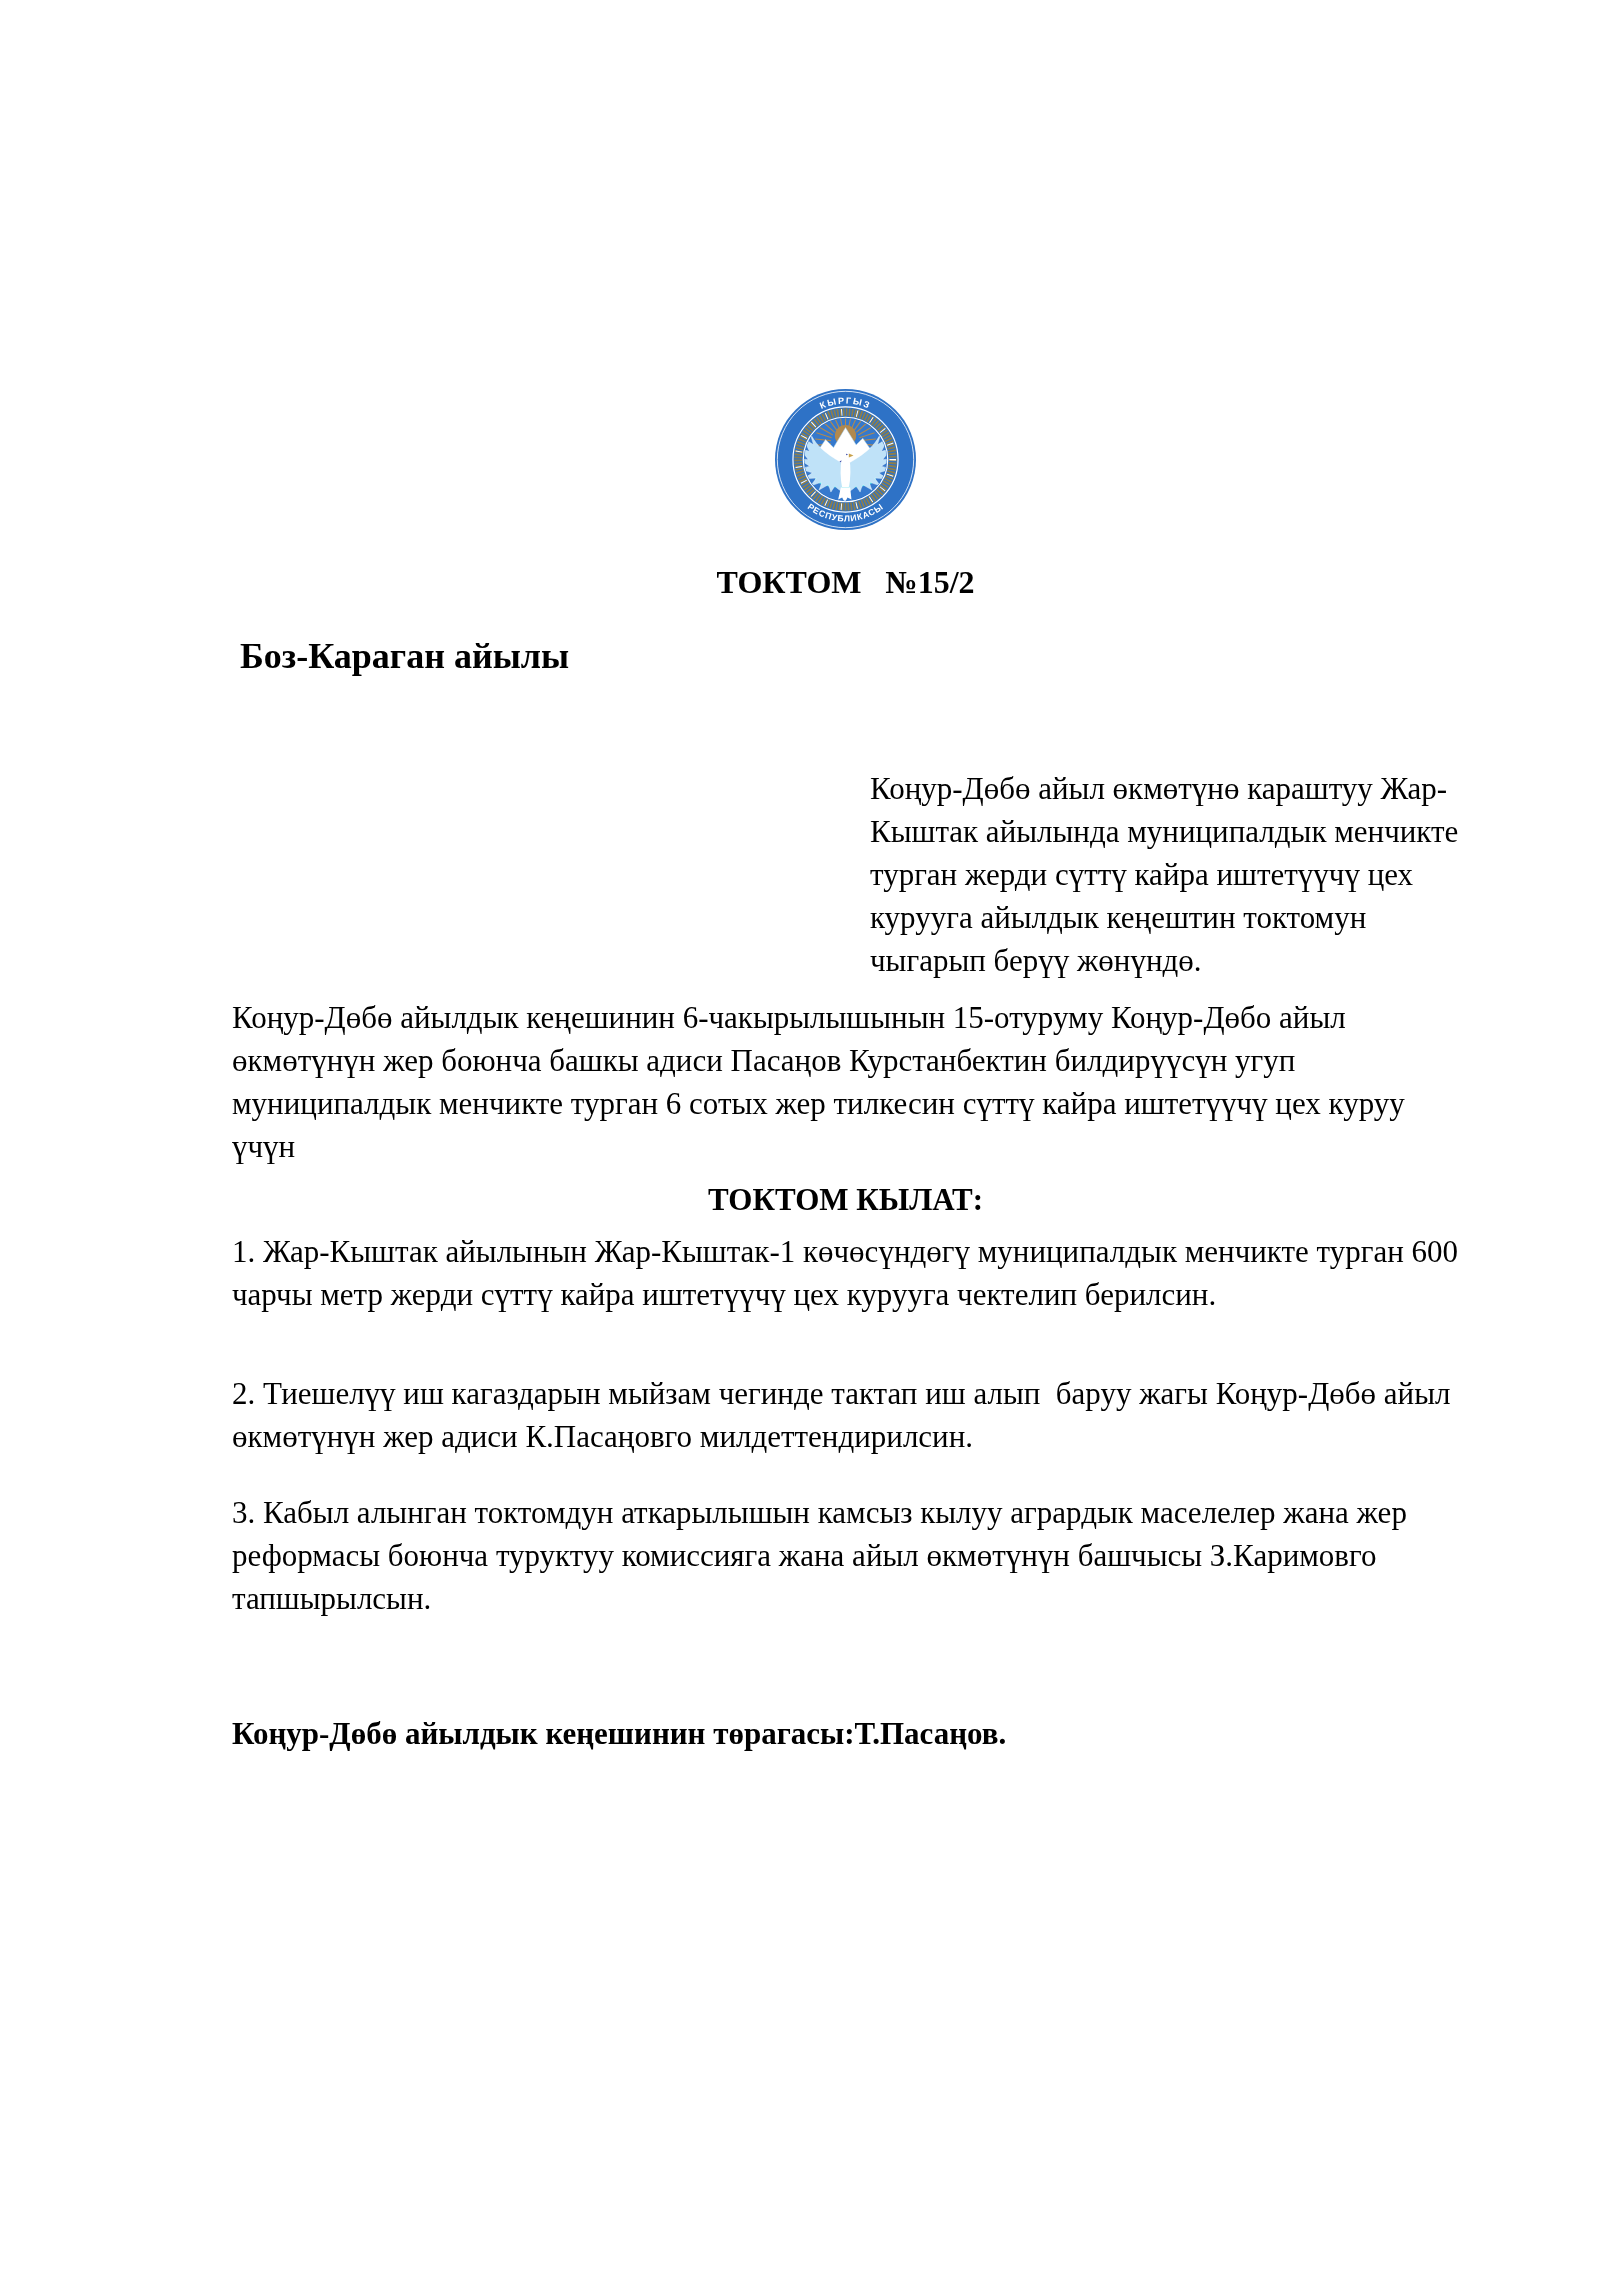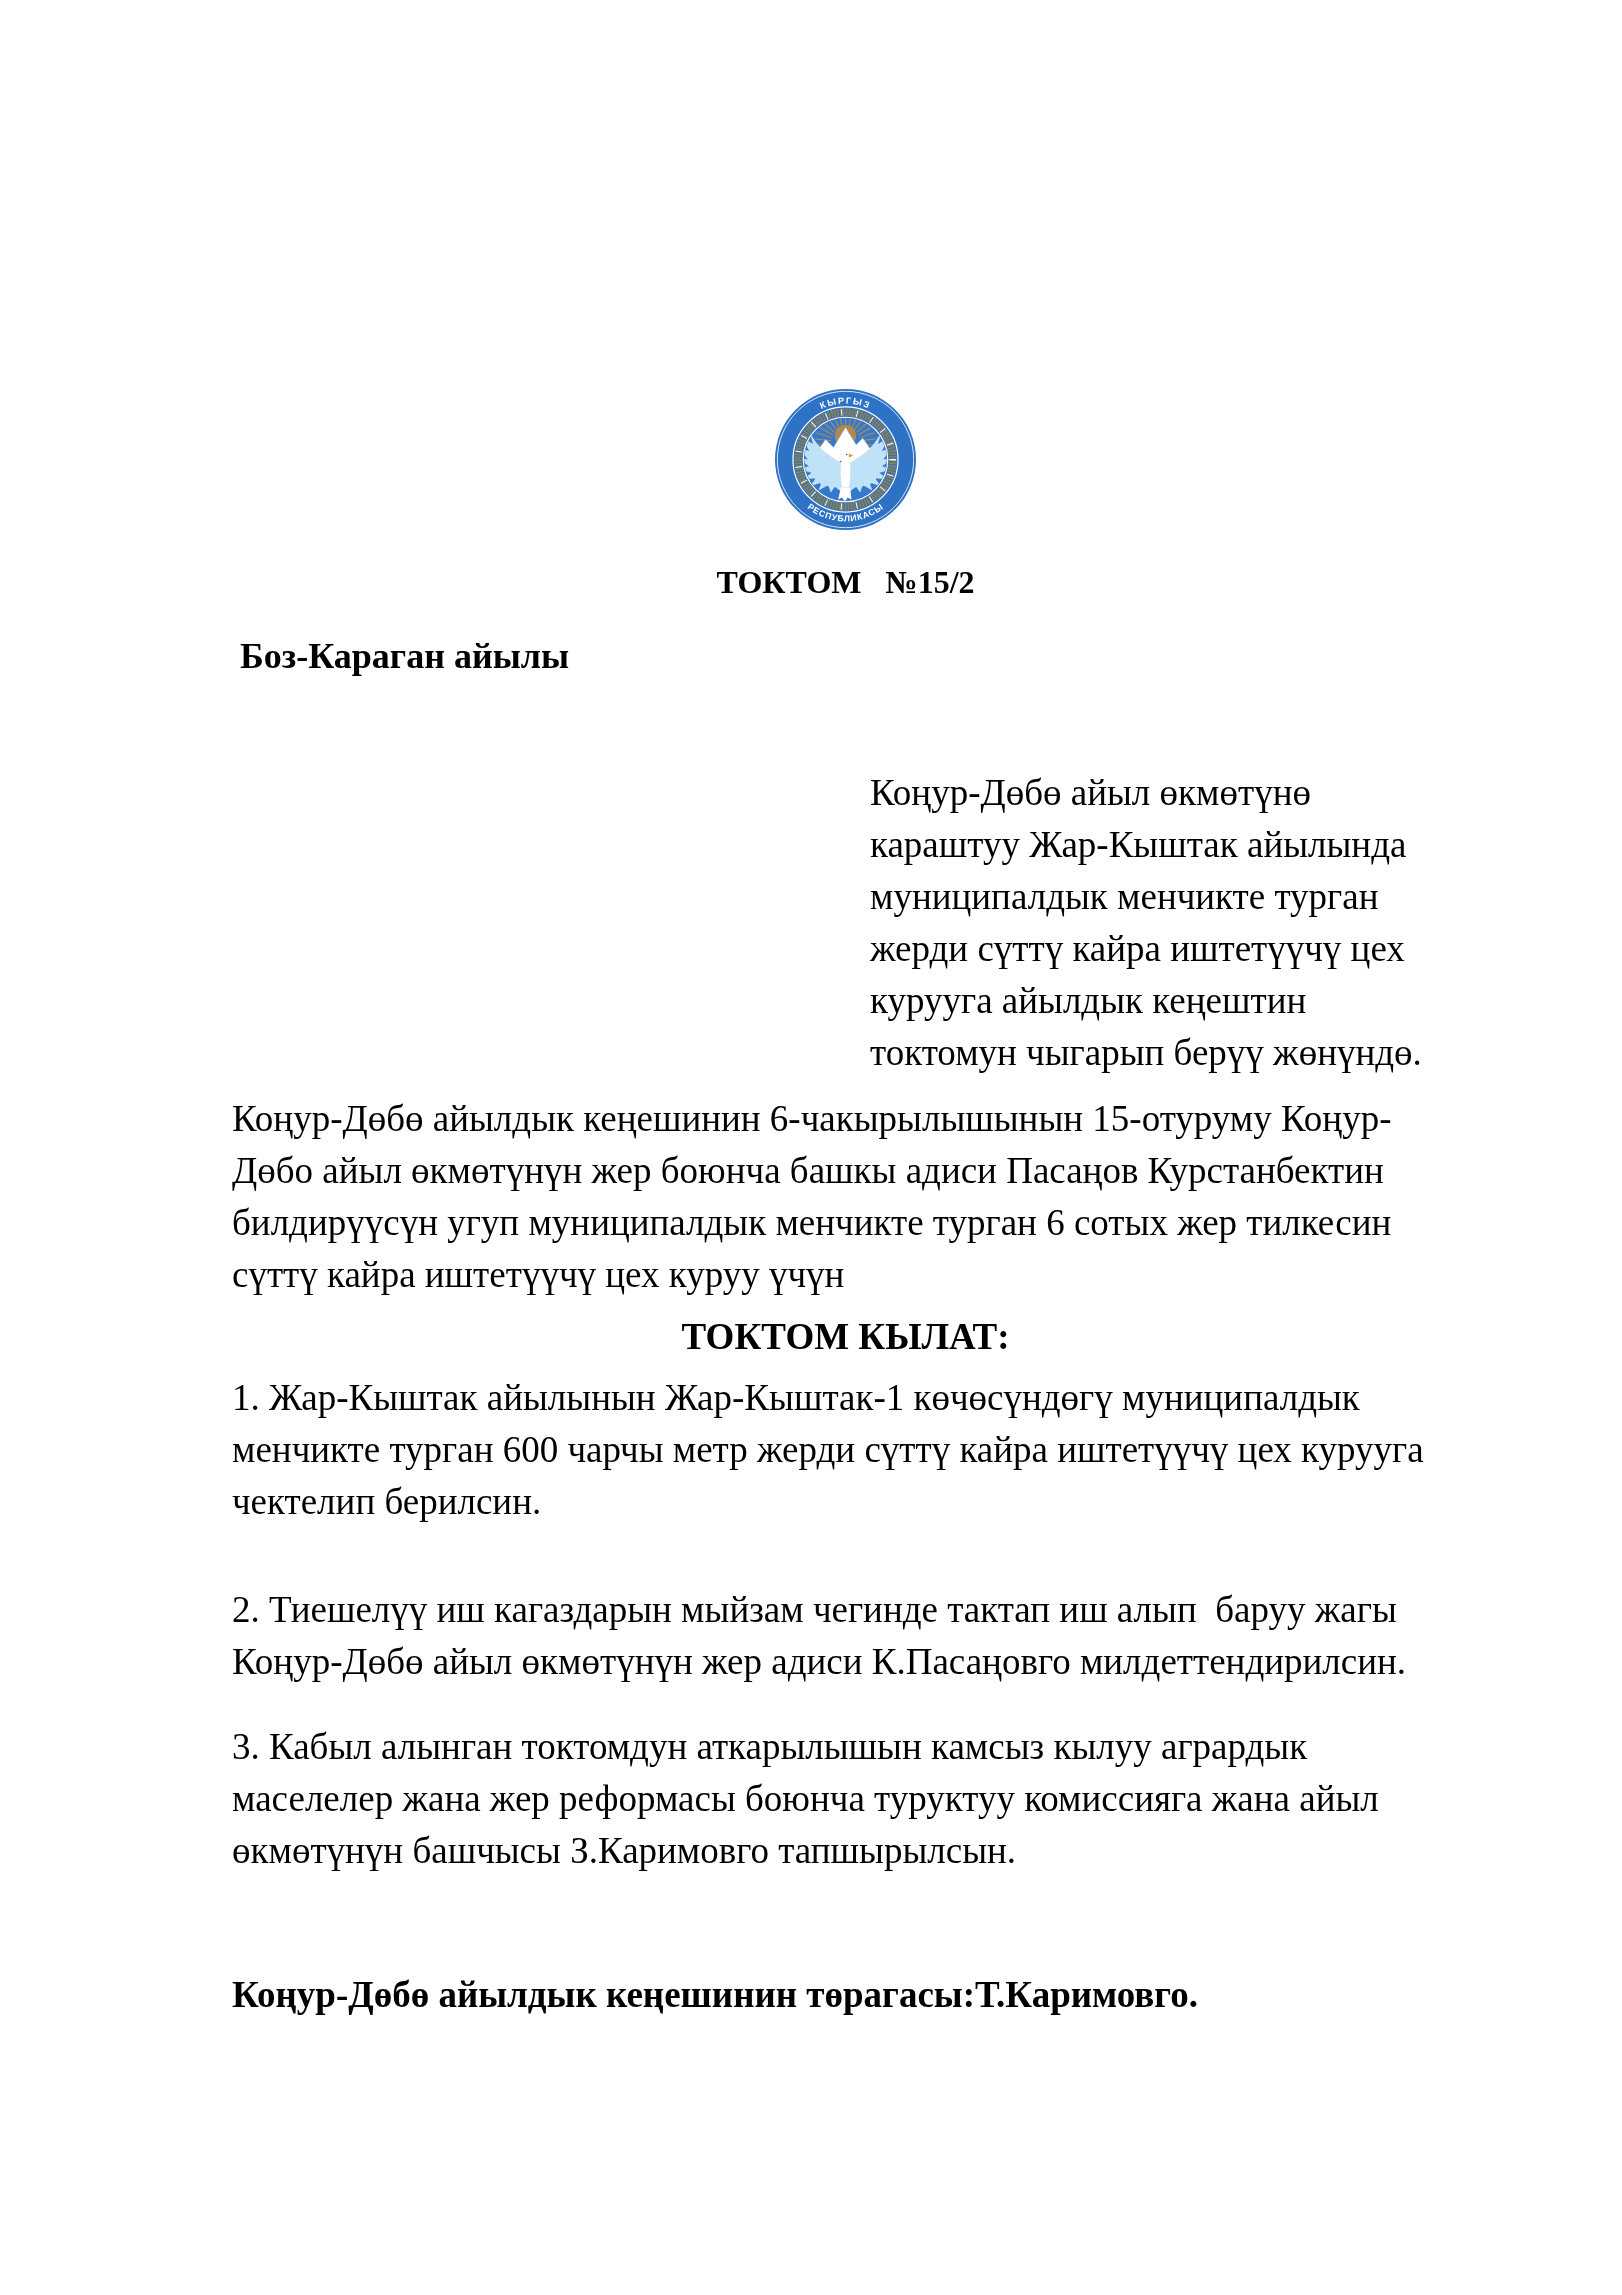--- a/index.html
+++ b/index.html
@@ -13,21 +13,21 @@
   .page {
     box-sizing: border-box;
     width: 1623px; height: 2295px;
     padding: 389px 164px 0 232px;
   }
   .emblem {
     display: block;
     width: 141px; height: 141px;
     margin: 0 auto;
   }
-  .t { font-size: 37px; line-height: 52px; }
+  .t { font-size: 31px; line-height: 43px; }
   .title {
     font-size: 36px; line-height: 43px;
     font-weight: bold;
     margin-top: 33px;
     white-space: pre;
   }
   .decree-number {
     font-size: 32px; line-height: 43px;
     font-weight: bold;
     text-align: center;
@@ -164,17 +164,17 @@
 
 
   <p class="resolution-heading t">ТОКТОМ КЫЛАТ:</p>
 
   <p class="item item-1 t">1. Жар-Кыштак айылынын Жар-Кыштак-1 көчөсүндөгү муниципалдык менчикте турган 600 чарчы метр жерди сүттү кайра иштетүүчү цех курууга чектелип берилсин.</p>
   <p class="item item-2 t">2. Тиешелүү иш кагаздарын мыйзам чегинде тактап иш алып  баруу жагы Коңур-Дөбө айыл өкмөтүнүн жер адиси К.Пасаңовго милдеттендирилсин.</p>
   <p class="item item-3 t">3. Кабыл алынган токтомдун аткарылышын камсыз кылуу агрардык маселелер жана жер реформасы боюнча туруктуу комиссияга жана айыл өкмөтүнүн башчысы З.Каримовго тапшырылсын.</p>
 
   <div class="signature t">
     <span>Коңур-Дөбө айылдык кеңешинин төрагасы:</span>
-    <span class="signature-name">Т.Каримовго.</span>
+    <span class="signature-name">Т.Пасаңов.</span>
   </div>
 
 </div>
 
 
 </body></html>

